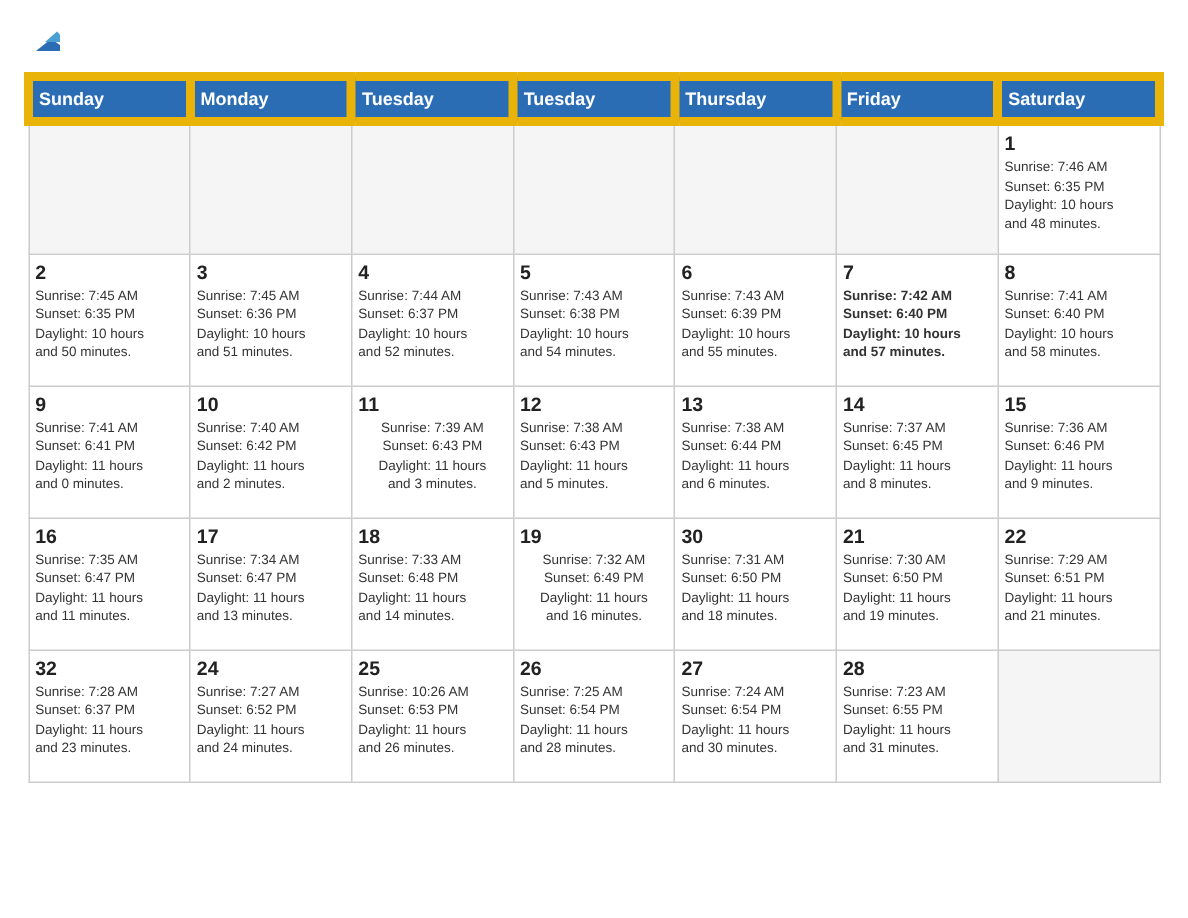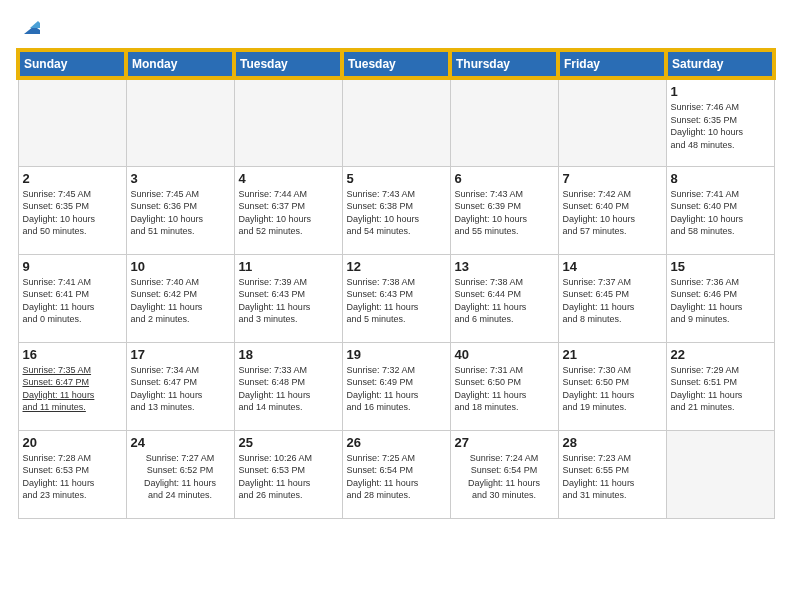--- a/index.html
+++ b/index.html
@@ -47,21 +47,21 @@
       border-collapse: collapse;
       table-layout: fixed;
     }
     th {
       background-color: #2a6db5;
       color: #fff;
       font-size: 12px;
       font-weight: bold;
       padding: 5px 4px;
       text-align: left;
-      border: 4px solid #eab308;
+      border: 6px solid #eab308;
     }
     td {
       border: 1px solid #ccc;
       vertical-align: top;
       padding: 4px 4px 4px 4px;
       font-size: 9.5px;
       color: #333;
       height: 88px;
       background: #fff;
     }
@@ -162,21 +162,21 @@
         </td>
         <td>
           <span class="day-num">6</span>
           <div class="day-info" style="white-space: pre-line;">Sunrise: 7:43 AM
 Sunset: 6:39 PM
 Daylight: 10 hours
 and 55 minutes.</div>
         </td>
         <td>
           <span class="day-num">7</span>
-          <div class="day-info" style="white-space: pre-line;">Sunrise: 7:42 AM
+          <div class="day-info" style="white-space: pre-line; font-weight: bold;">Sunrise: 7:42 AM
 Sunset: 6:40 PM
 Daylight: 10 hours
 and 57 minutes.</div>
         </td>
         <td>
           <span class="day-num">8</span>
           <div class="day-info" style="white-space: pre-line;">Sunrise: 7:41 AM
 Sunset: 6:40 PM
 Daylight: 10 hours
 and 58 minutes.</div>
@@ -192,21 +192,21 @@
         </td>
         <td>
           <span class="day-num">10</span>
           <div class="day-info" style="white-space: pre-line;">Sunrise: 7:40 AM
 Sunset: 6:42 PM
 Daylight: 11 hours
 and 2 minutes.</div>
         </td>
         <td>
           <span class="day-num">11</span>
-          <div class="day-info" style="white-space: pre-line;">Sunrise: 7:39 AM
+          <div class="day-info" style="white-space: pre-line; text-align: center;">Sunrise: 7:39 AM
 Sunset: 6:43 PM
 Daylight: 11 hours
 and 3 minutes.</div>
         </td>
         <td>
           <span class="day-num">12</span>
           <div class="day-info" style="white-space: pre-line;">Sunrise: 7:38 AM
 Sunset: 6:43 PM
 Daylight: 11 hours
 and 5 minutes.</div>
@@ -229,48 +229,48 @@
           <span class="day-num">15</span>
           <div class="day-info" style="white-space: pre-line;">Sunrise: 7:36 AM
 Sunset: 6:46 PM
 Daylight: 11 hours
 and 9 minutes.</div>
         </td>
       </tr>
       <tr>
         <td>
           <span class="day-num">16</span>
-          <div class="day-info" style="white-space: pre-line; text-decoration: underline;">Sunrise: 7:35 AM
+          <div class="day-info" style="white-space: pre-line;">Sunrise: 7:35 AM
 Sunset: 6:47 PM
 Daylight: 11 hours
 and 11 minutes.</div>
         </td>
         <td>
           <span class="day-num">17</span>
           <div class="day-info" style="white-space: pre-line;">Sunrise: 7:34 AM
 Sunset: 6:47 PM
 Daylight: 11 hours
 and 13 minutes.</div>
         </td>
         <td>
           <span class="day-num">18</span>
           <div class="day-info" style="white-space: pre-line;">Sunrise: 7:33 AM
 Sunset: 6:48 PM
 Daylight: 11 hours
 and 14 minutes.</div>
         </td>
         <td>
           <span class="day-num">19</span>
-          <div class="day-info" style="white-space: pre-line;">Sunrise: 7:32 AM
+          <div class="day-info" style="white-space: pre-line; text-align: center;">Sunrise: 7:32 AM
 Sunset: 6:49 PM
 Daylight: 11 hours
 and 16 minutes.</div>
         </td>
         <td>
-          <span class="day-num">40</span>
+          <span class="day-num">30</span>
           <div class="day-info" style="white-space: pre-line;">Sunrise: 7:31 AM
 Sunset: 6:50 PM
 Daylight: 11 hours
 and 18 minutes.</div>
         </td>
         <td>
           <span class="day-num">21</span>
           <div class="day-info" style="white-space: pre-line;">Sunrise: 7:30 AM
 Sunset: 6:50 PM
 Daylight: 11 hours
@@ -279,50 +279,50 @@
         <td>
           <span class="day-num">22</span>
           <div class="day-info" style="white-space: pre-line;">Sunrise: 7:29 AM
 Sunset: 6:51 PM
 Daylight: 11 hours
 and 21 minutes.</div>
         </td>
       </tr>
       <tr>
         <td>
-          <span class="day-num">20</span>
+          <span class="day-num">32</span>
           <div class="day-info" style="white-space: pre-line;">Sunrise: 7:28 AM
-Sunset: 6:53 PM
+Sunset: 6:37 PM
 Daylight: 11 hours
 and 23 minutes.</div>
         </td>
         <td>
           <span class="day-num">24</span>
-          <div class="day-info" style="white-space: pre-line; text-align: center;">Sunrise: 7:27 AM
+          <div class="day-info" style="white-space: pre-line;">Sunrise: 7:27 AM
 Sunset: 6:52 PM
 Daylight: 11 hours
 and 24 minutes.</div>
         </td>
         <td>
           <span class="day-num">25</span>
           <div class="day-info" style="white-space: pre-line;">Sunrise: 10:26 AM
 Sunset: 6:53 PM
 Daylight: 11 hours
 and 26 minutes.</div>
         </td>
         <td>
           <span class="day-num">26</span>
           <div class="day-info" style="white-space: pre-line;">Sunrise: 7:25 AM
 Sunset: 6:54 PM
 Daylight: 11 hours
 and 28 minutes.</div>
         </td>
         <td>
           <span class="day-num">27</span>
-          <div class="day-info" style="white-space: pre-line; text-align: center;">Sunrise: 7:24 AM
+          <div class="day-info" style="white-space: pre-line;">Sunrise: 7:24 AM
 Sunset: 6:54 PM
 Daylight: 11 hours
 and 30 minutes.</div>
         </td>
         <td>
           <span class="day-num">28</span>
           <div class="day-info" style="white-space: pre-line;">Sunrise: 7:23 AM
 Sunset: 6:55 PM
 Daylight: 11 hours
 and 31 minutes.</div>

